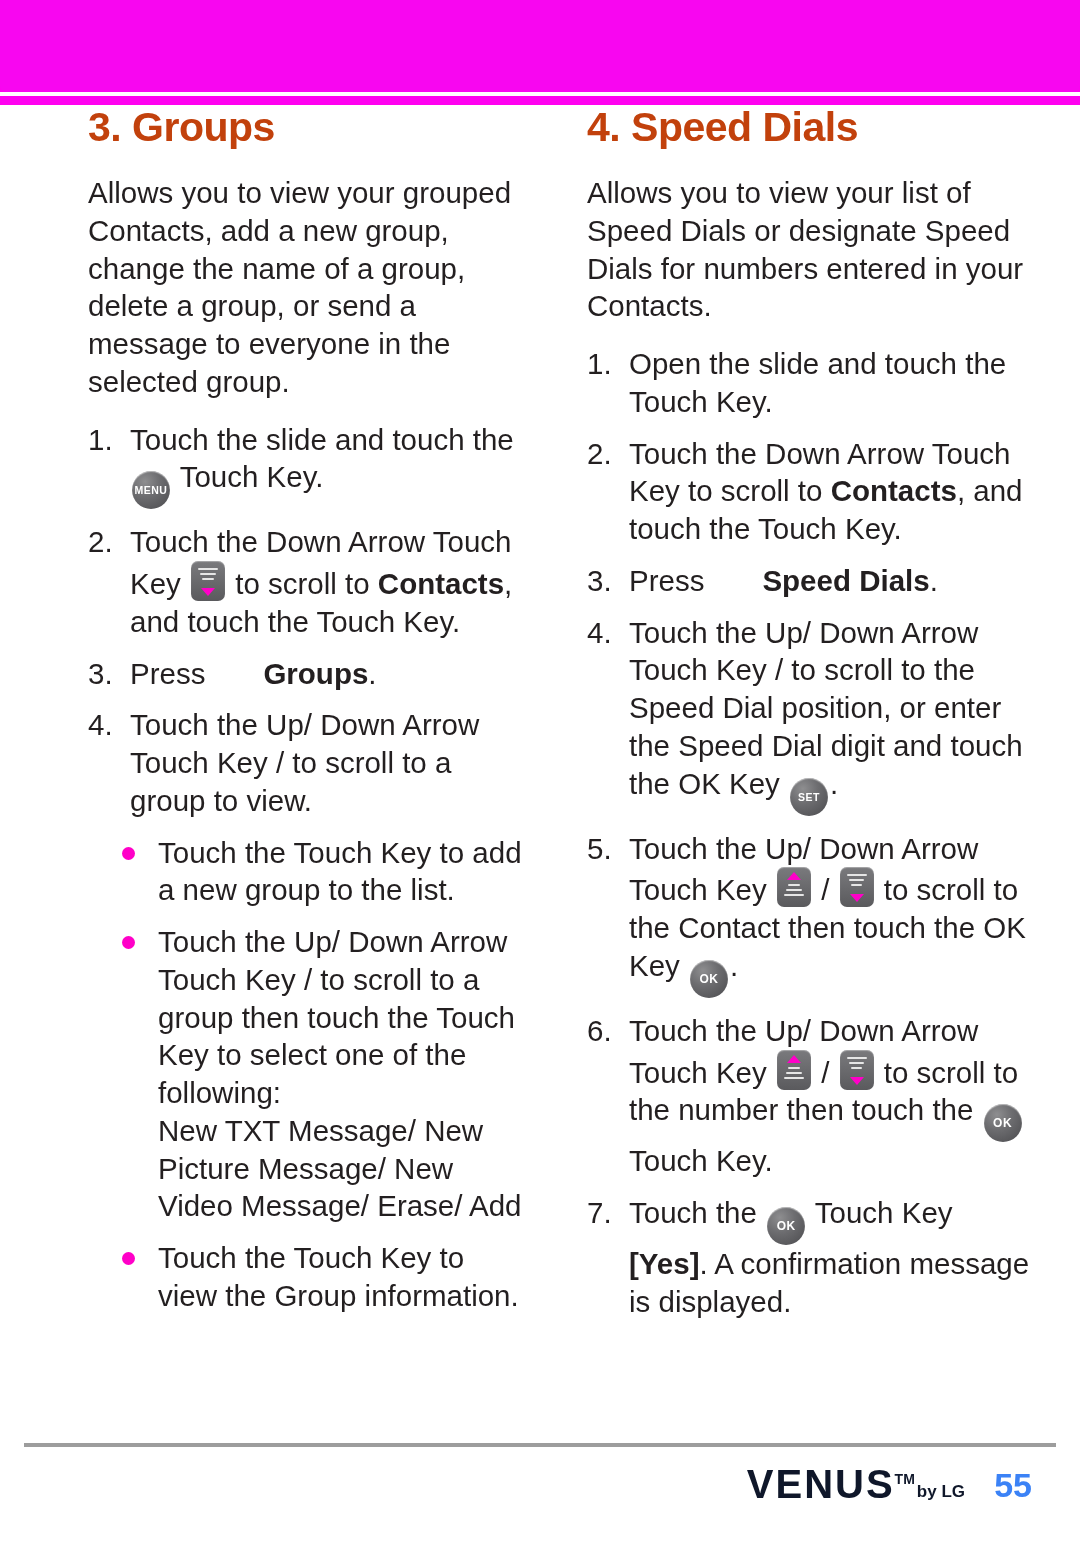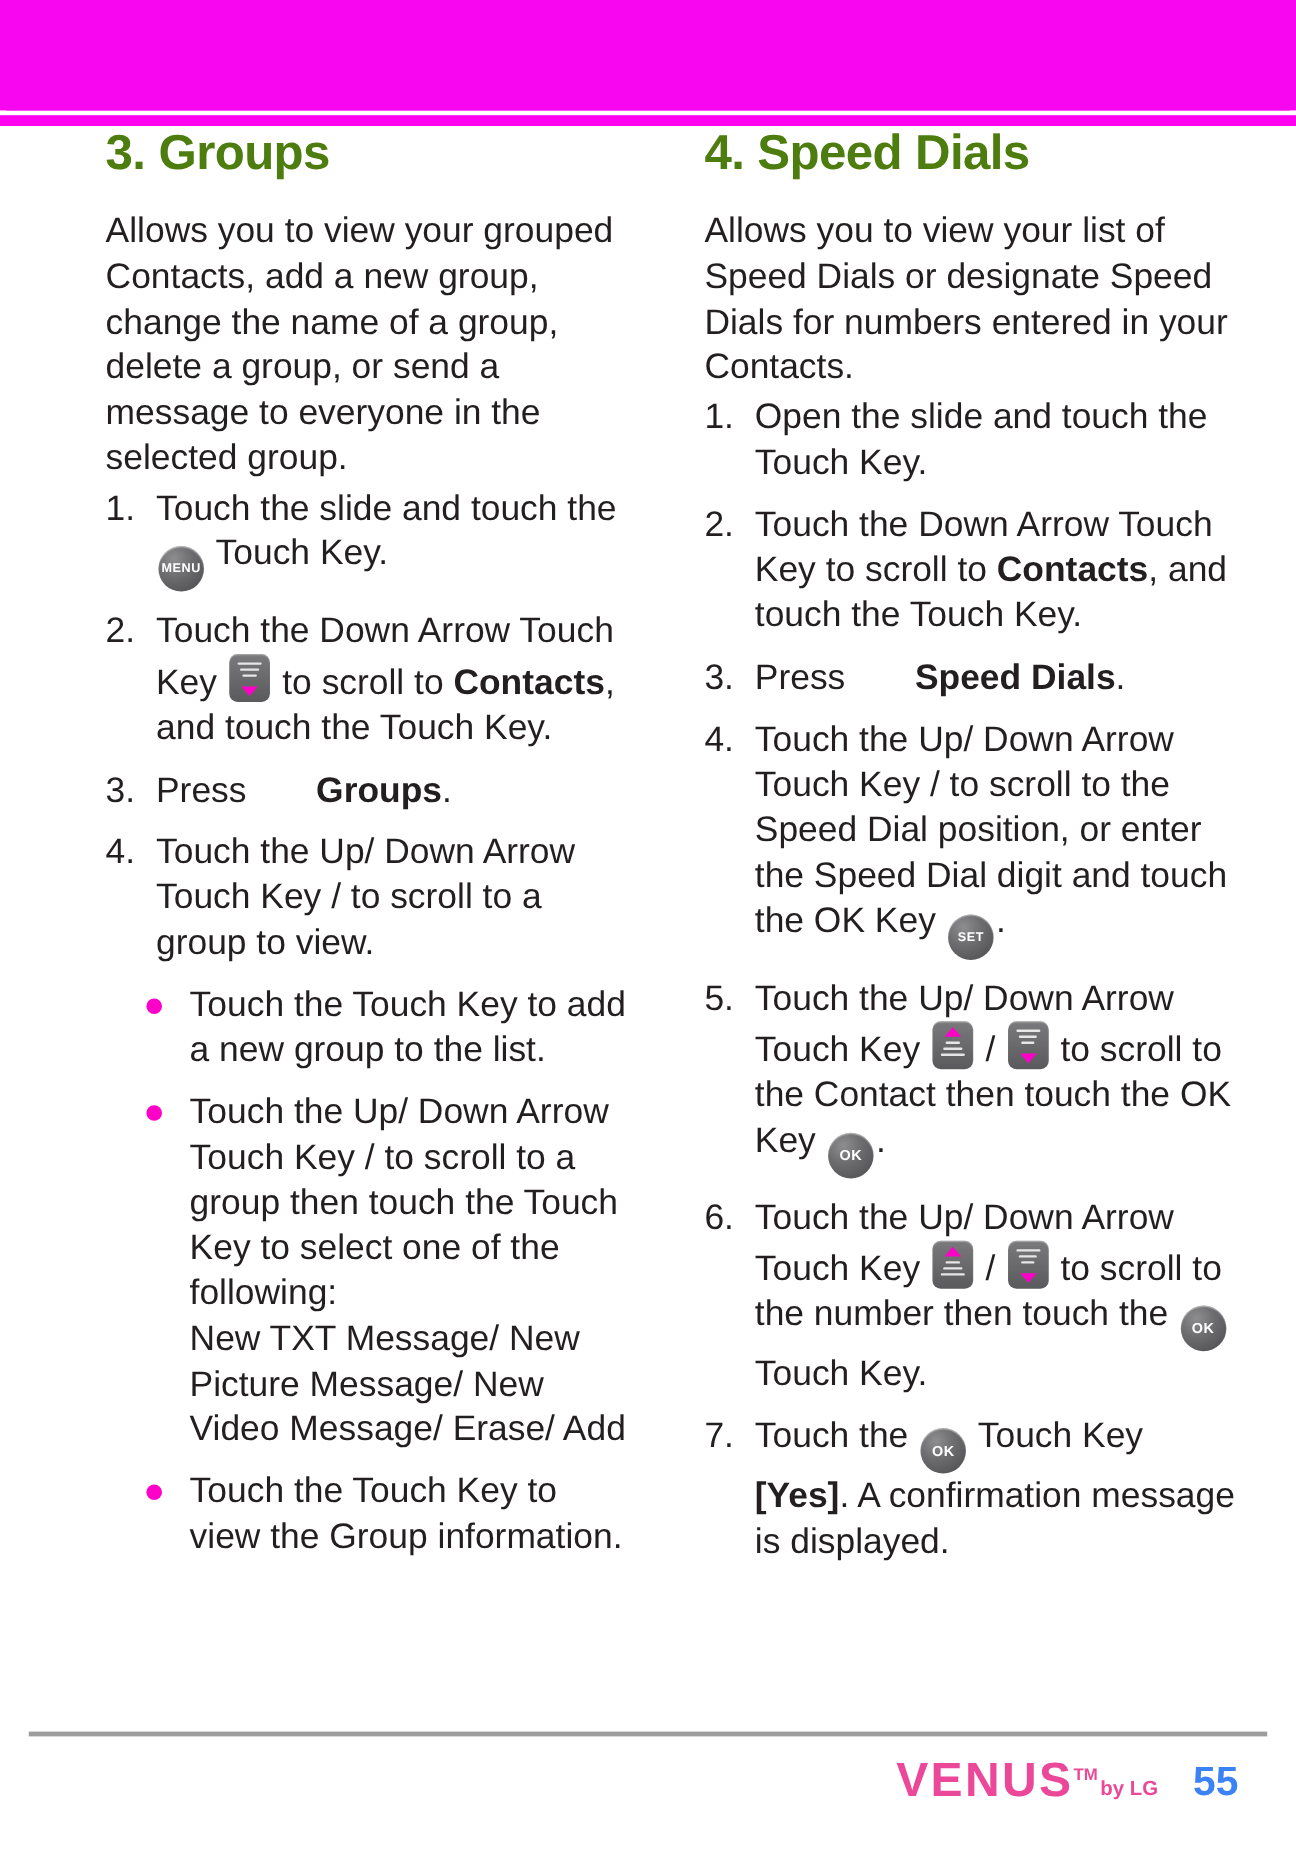--- a/index.html
+++ b/index.html
@@ -48,33 +48,33 @@
     position: absolute;
     top: 0;
     width: 440px;
   }
   .col-left { left: 88px; }
   .col-right { left: 587px; width: 450px; }
 
   h1.section-title {
     font-size: 41px;
     font-weight: bold;
-    color: #4d7c0f;
+    color: #c2410c;
     margin: 0 0 24px 0;
     letter-spacing: -0.5px;
     line-height: 1.1;
   }
 
   p.intro, .step, .bullet {
     font-size: 29.5px;
     line-height: 1.28;
     color: #231f20;
     margin: 0 0 12px 0;
   }
-  p.intro { margin-bottom: 4px; }
+  p.intro { margin-bottom: 20px; }
 
   .step {
     position: relative;
     padding-left: 42px;
     margin-bottom: 14px;
   }
   .step .num {
     position: absolute;
     left: 0;
     top: 0;
@@ -182,21 +182,21 @@
     top: 1462px;
     width: 1080px;
     height: 70px;
   }
   .brand {
     position: absolute;
     right: 115px;
     top: 0;
     font-size: 40px;
     font-weight: bold;
-    color: #ec4899;
+    color: #0f172a;
     letter-spacing: 2px;
   }
   .brand .tm {
     font-size: 14px;
     vertical-align: 14px;
     letter-spacing: 0;
   }
   .brand .bylg {
     font-size: 17px;
     vertical-align: 1px;

